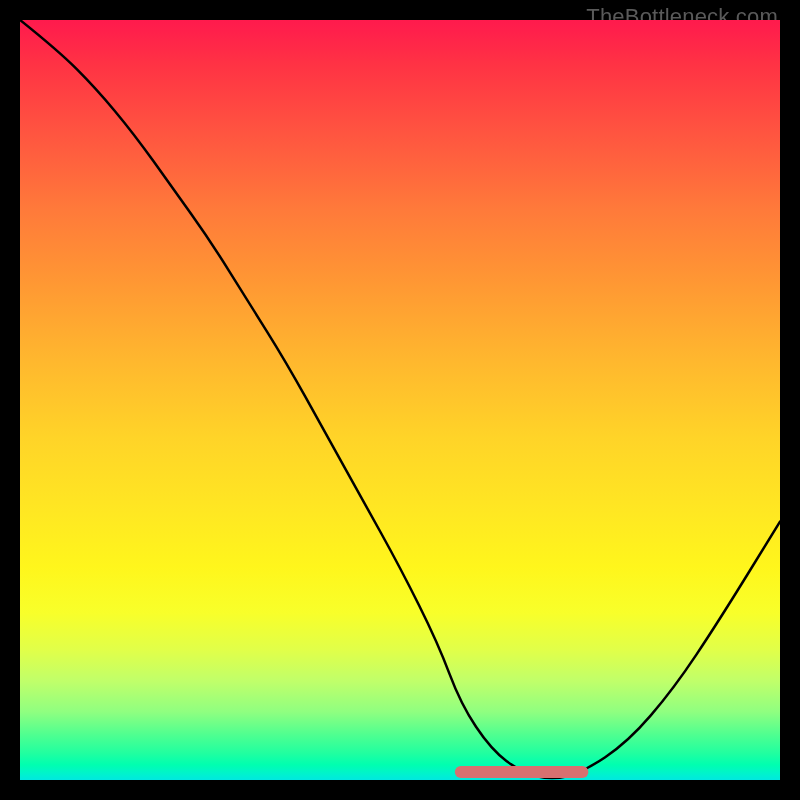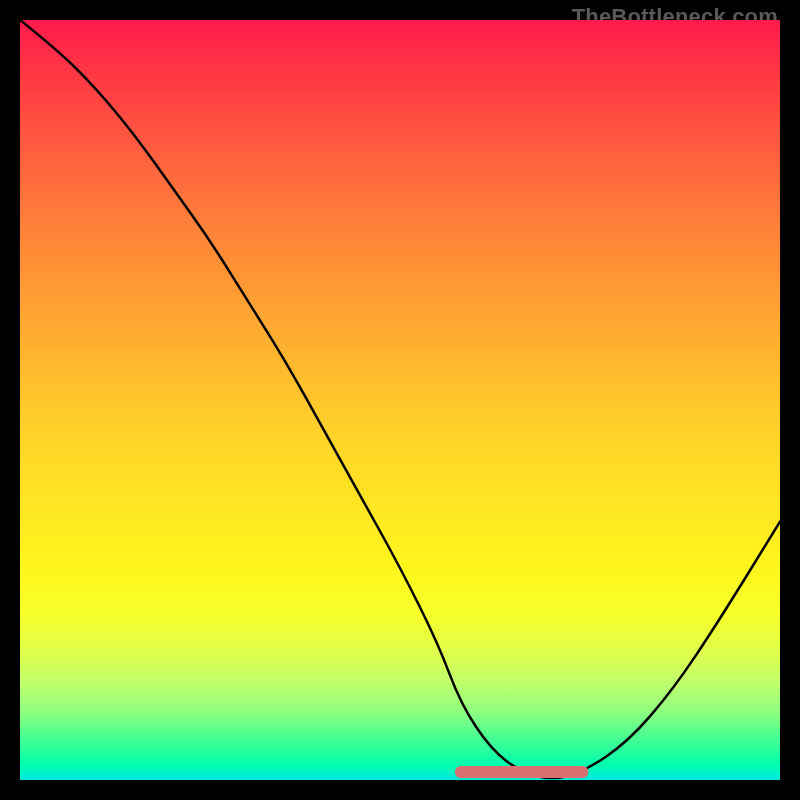--- a/index.html
+++ b/index.html
@@ -42,21 +42,21 @@
       #00f5c8 99%,
       #00e8e0 100%
     );
   }
   .watermark {
     position: absolute;
     top: 4px;
     right: 22px;
     font-family: Arial, Helvetica, sans-serif;
     font-size: 22px;
-    font-weight: bold;
+    font-weight: normal;
     color: #5a5a5a;
     letter-spacing: 0.2px;
   }
   svg.curve {
     position: absolute;
     left: 0;
     top: 0;
     width: 760px;
     height: 760px;
   }

